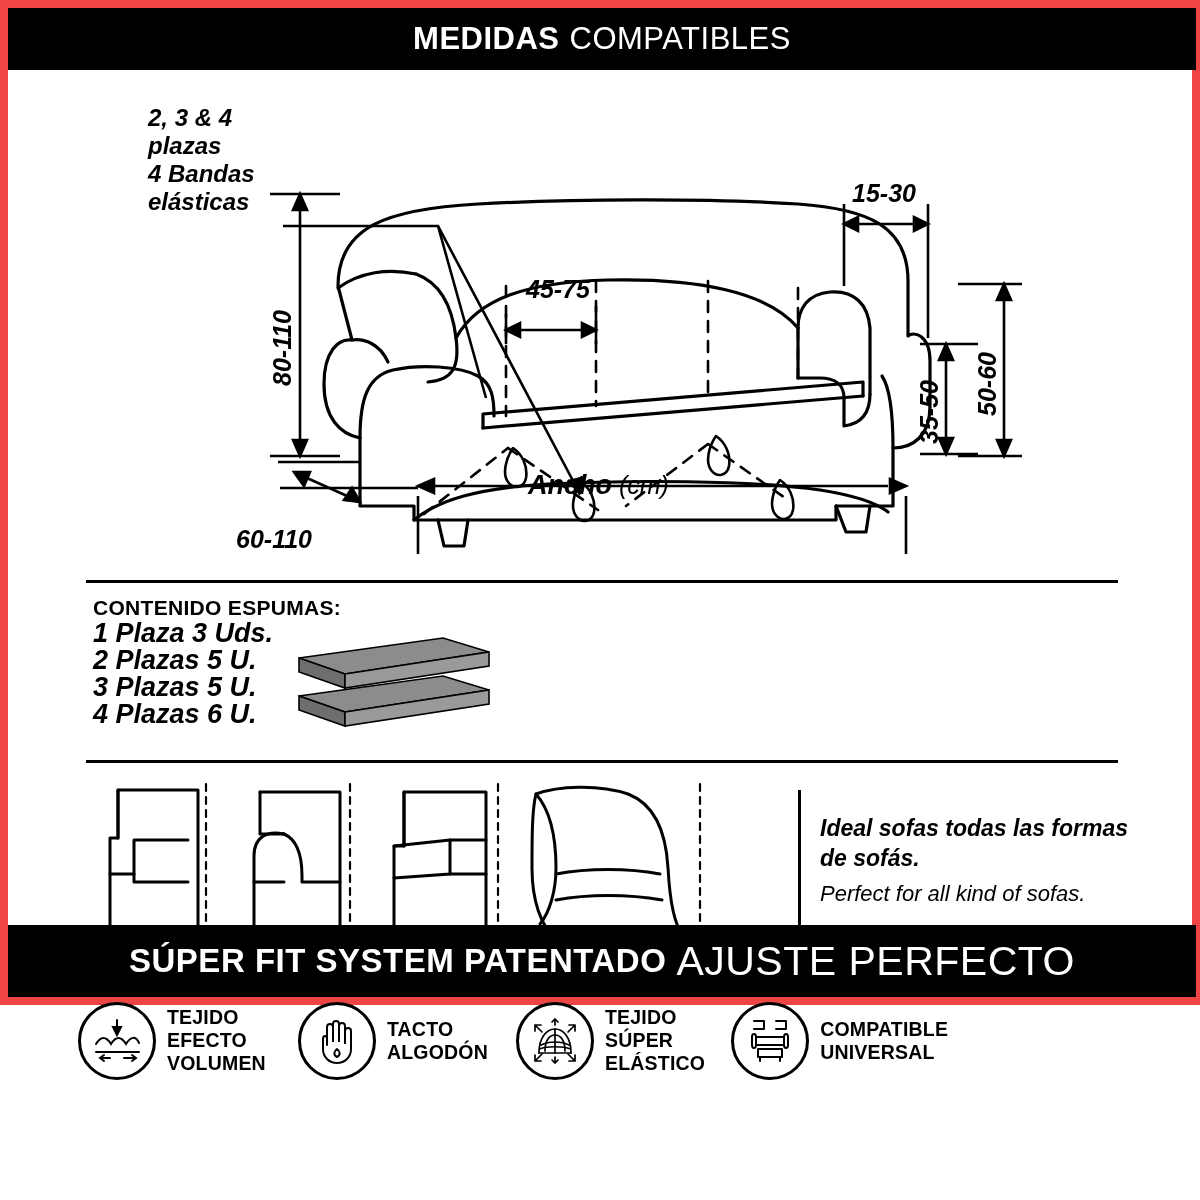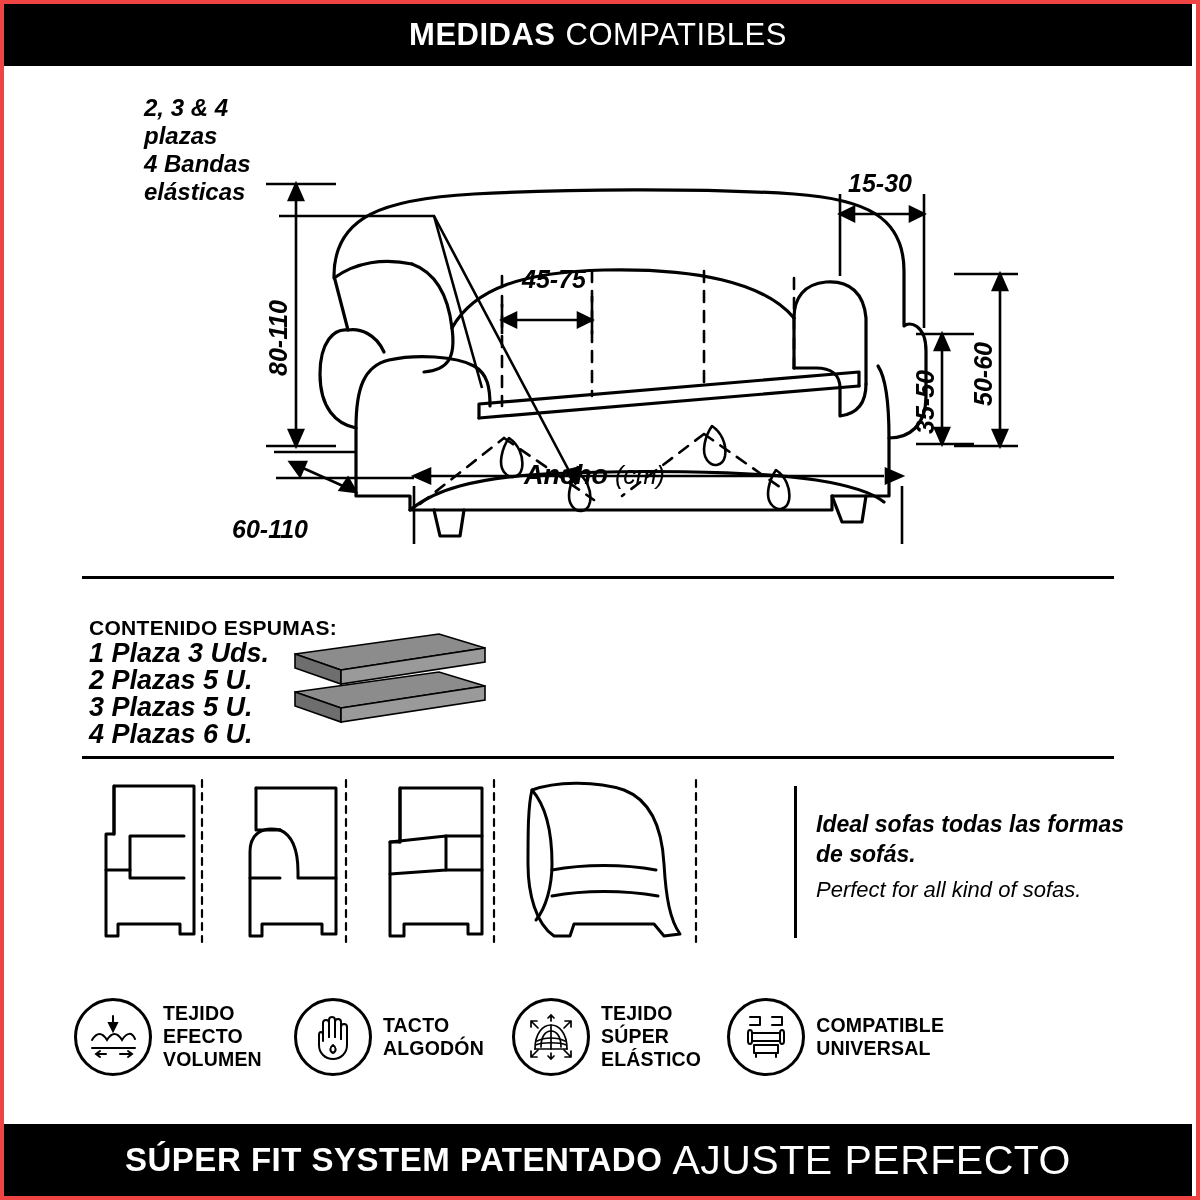--- a/index.html
+++ b/index.html
@@ -4,46 +4,46 @@
 <style>
   html, body { margin:0; padding:0; }
   body {
     width:1200px; height:1200px;
     background:#ffffff;
     font-family:"Liberation Sans", sans-serif;
     color:#000;
     overflow:hidden;
     position:relative;
   }
-  .page { position:relative; width:1200px; height:1200px; box-sizing:border-box; border:4px solid #ef4444; }
+  .page { position:relative; width:1200px; height:1005px; box-sizing:border-box; border:8px solid #ef4444; }
 
   
   .bar {
     position:absolute; left:0; width:1188px;
     background:#000; color:#fff;
     display:flex; align-items:center; justify-content:center;
     letter-spacing:0.5px;
   }
   .bar-top { top:0; height:62px; }
   .bar-bottom { bottom:0; height:72px; }
   .bar .b { font-weight:bold; font-size:31px; }
   .bar .n { font-weight:normal; font-size:31px; }
   .bar-bottom .b { font-size:33px; }
   .bar-bottom .n { font-size:41px; }
   .bar .sp { width:10px; display:inline-block; }
 
   
-  .diagram { position:absolute; left:0; top:62px; width:1188px; height:510px; }
+  .diagram { position:absolute; left:0; top:68px; width:1188px; height:510px; }
   .diagram svg { display:block; }
 
   
   .hr { position:absolute; height:3px; background:#000; }
 
   
-  .foams { position:absolute; left:85px; top:588px; width:400px;margin-top:24px; }
+  .foams { position:absolute; left:85px; top:588px; width:400px; }
   .foams .title { font-weight:bold; font-size:21px; letter-spacing:0.3px; }
   .foams .row { font-weight:bold; font-style:italic; font-size:27px; line-height:27px; }
 
   .foam-art { position:absolute; left:285px; top:622px; width:200px; height:110px; }
 
   .plazas { position:absolute; left:718px; top:588px; width:420px; }
   .plazas .pl { font-size:21px; line-height:33px; white-space:nowrap; }
   .plazas .pl b { font-weight:bold; font-style:italic; font-size:22px; }
   .plazas .pl i { font-style:italic; font-weight:normal; }
 

